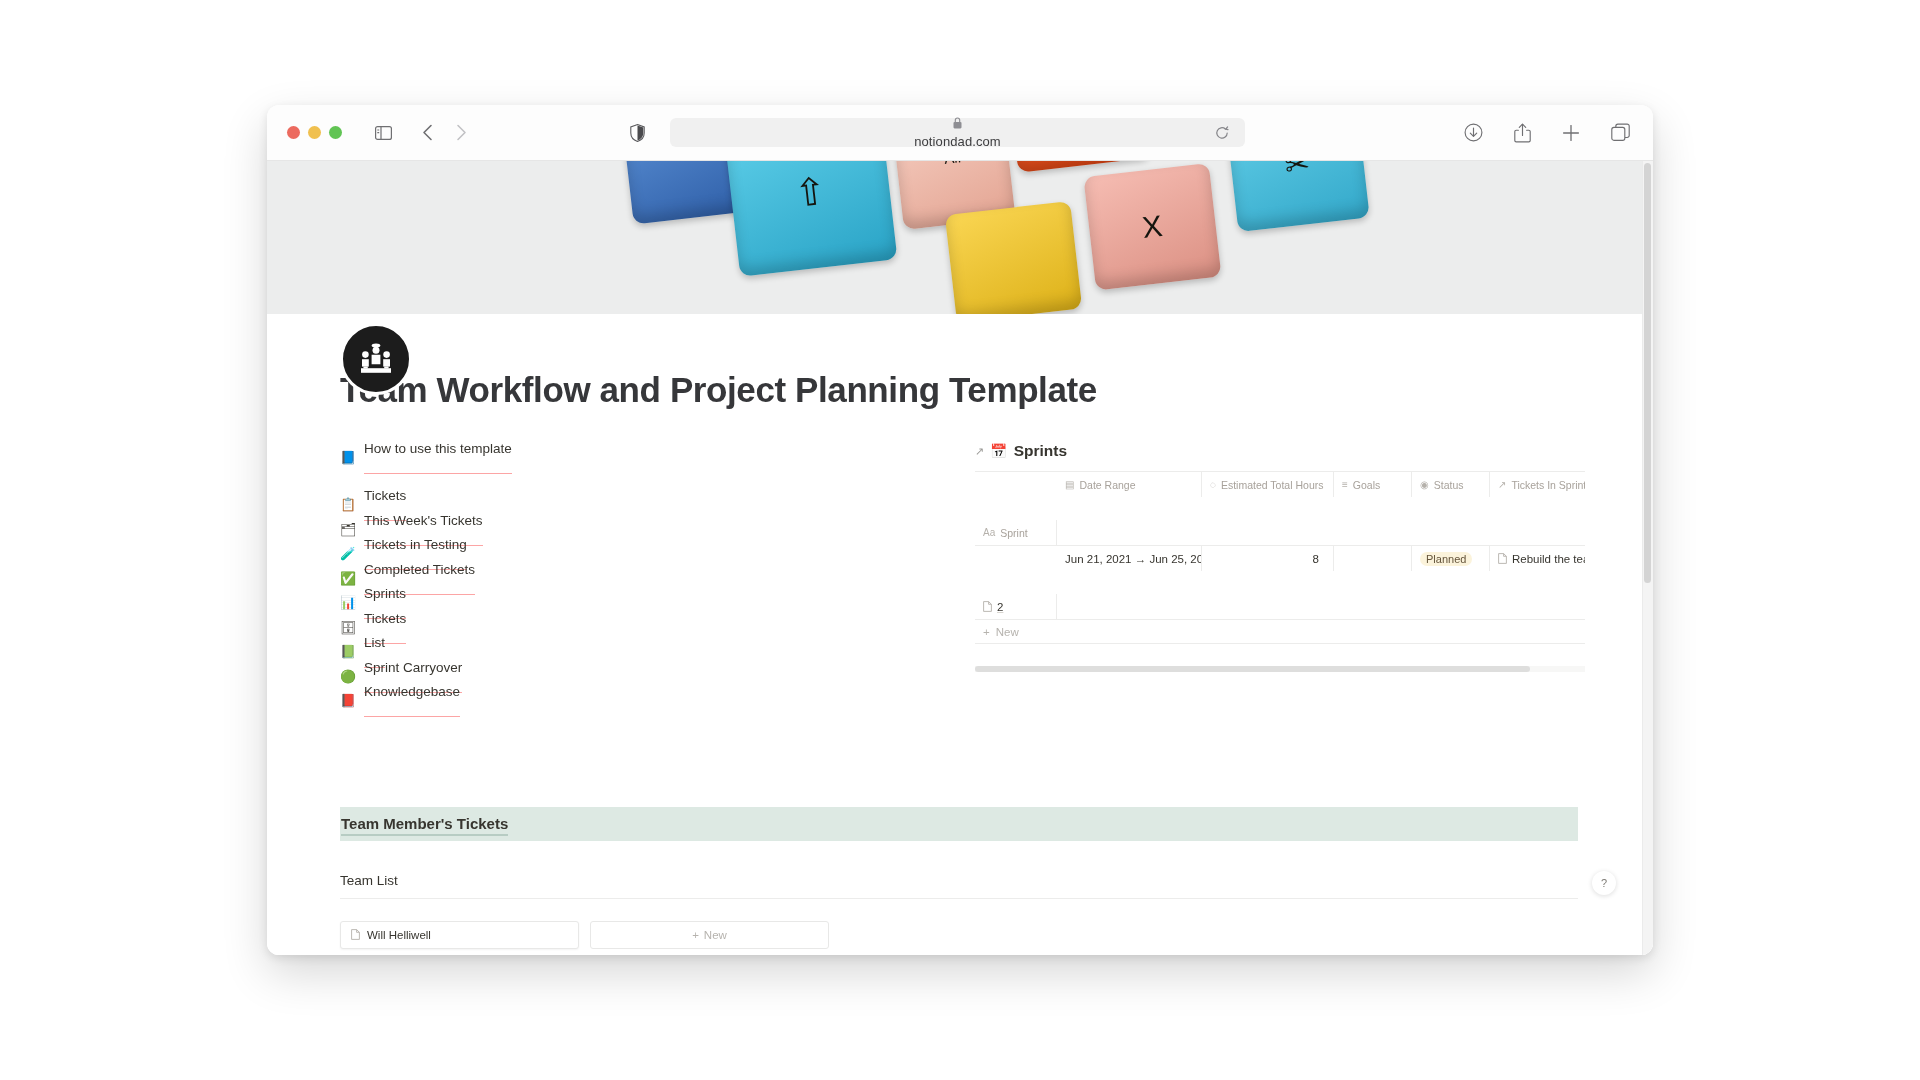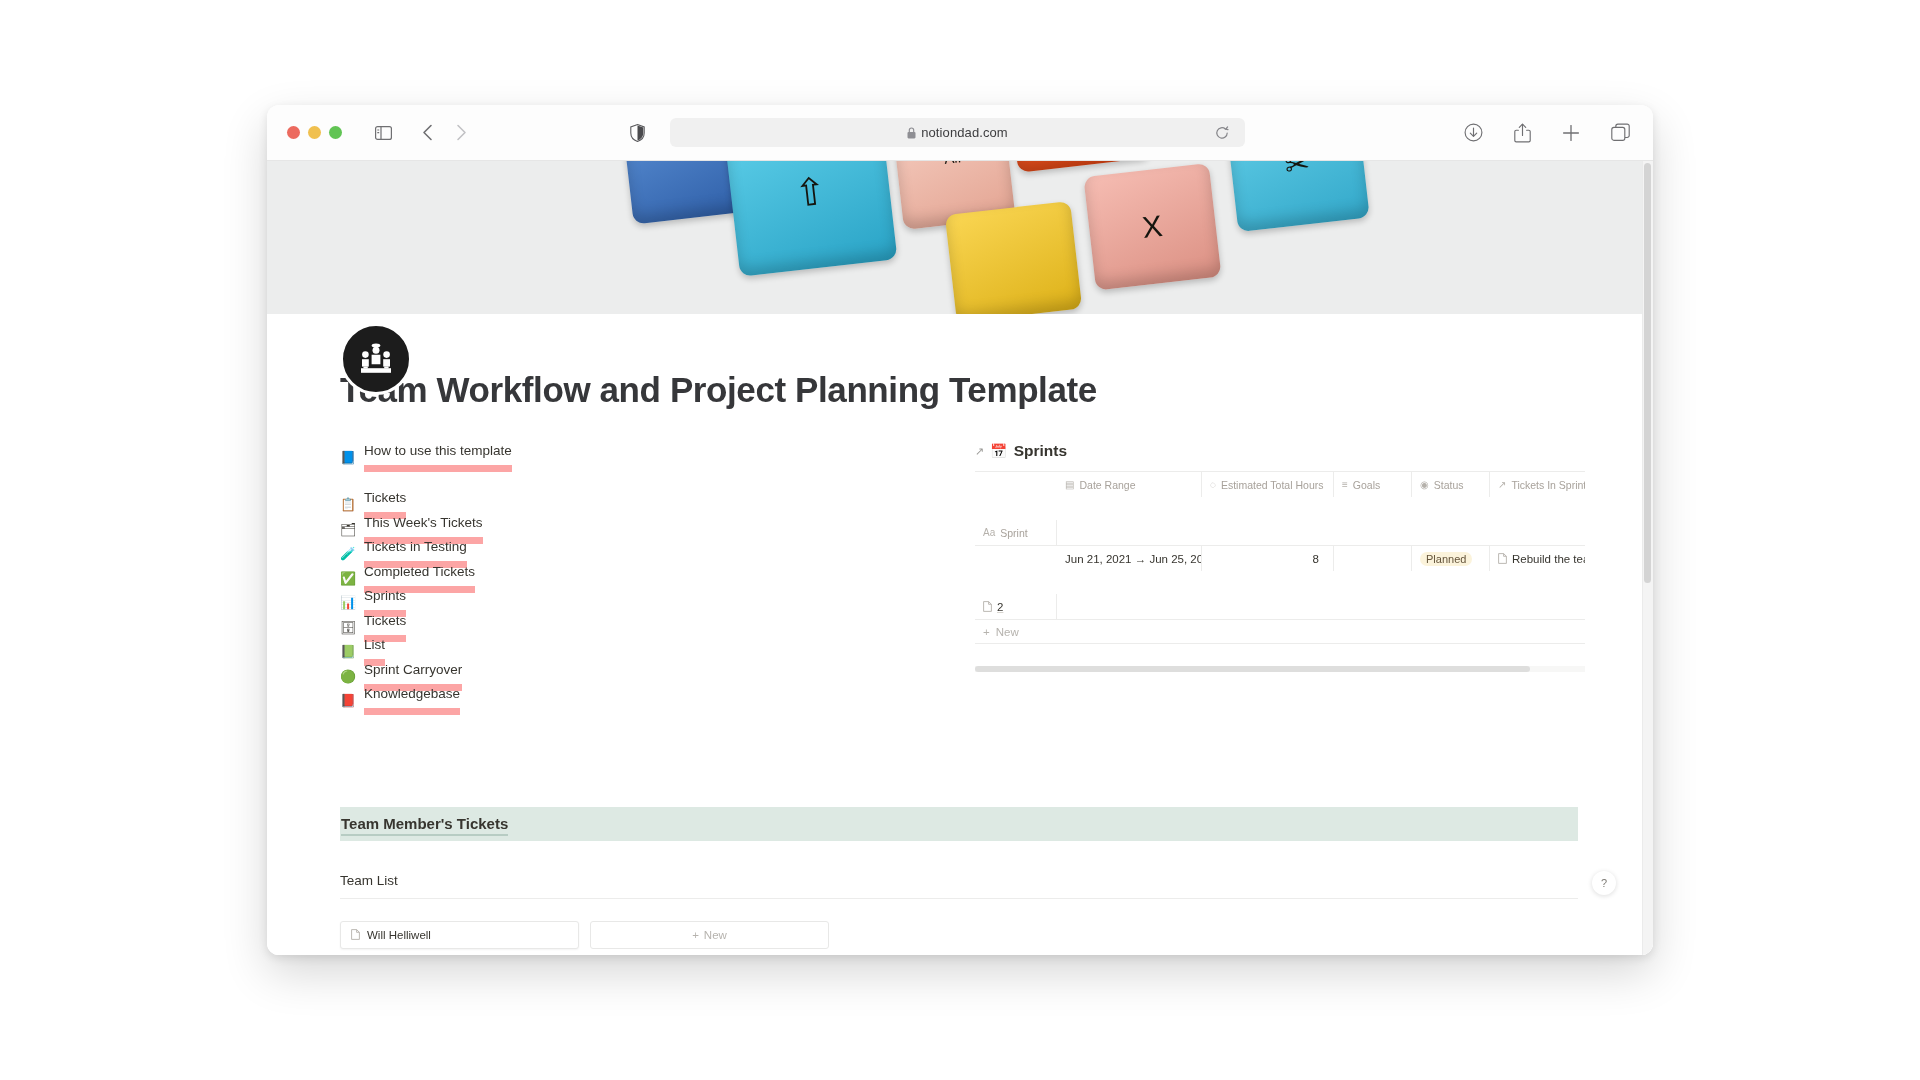--- a/index.html
+++ b/index.html
@@ -52,20 +52,21 @@
     margin-left: 18px;
     background: #f0f0f0;
     border-radius: 6px;
     display: flex; align-items: center; justify-content: center;
     position: relative;
   }
   #url-text {
     font-size: 13px; color: #3d3d3f;
     display: flex; align-items: center; gap: 5px;
     letter-spacing: 0.1px;
+    flex-direction: column;
   }
   #reload-button {
     position: absolute; right: 8px; top: 50%;
     transform: translateY(-50%);
     color: #86868a;
   }
 
   #toolbar-right {
     position: absolute; right: 18px;
     display: flex; align-items: center; gap: 19px;
@@ -139,22 +140,22 @@
   }
   #left-column { width: 635px; padding-top: 4px; }
   #right-column { width: 610px; }
 
   .nav-link {
     display: flex; align-items: center; gap: 9px;
     font-size: 13.5px; color: #37352f;
     height: 23px;
   }
   .nav-link .nl-label {
-    border-bottom: 7px solid #fca5a5;
-    padding-bottom: 7px;
+    border-bottom: 1px solid #fca5a5;
+    padding-bottom: 17px;
   }
   .nav-emoji { font-size: 13px; width: 15px; text-align: center; }
   #nav-intro { margin-bottom: 24px; }
   .nav-group .nav-link { margin-bottom: 1.5px; }
 
   
   #sprints-header {
     display: flex; align-items: center; gap: 6px;
     font-size: 15.5px; font-weight: bold; color: #37352f;
     margin-bottom: 11px;

